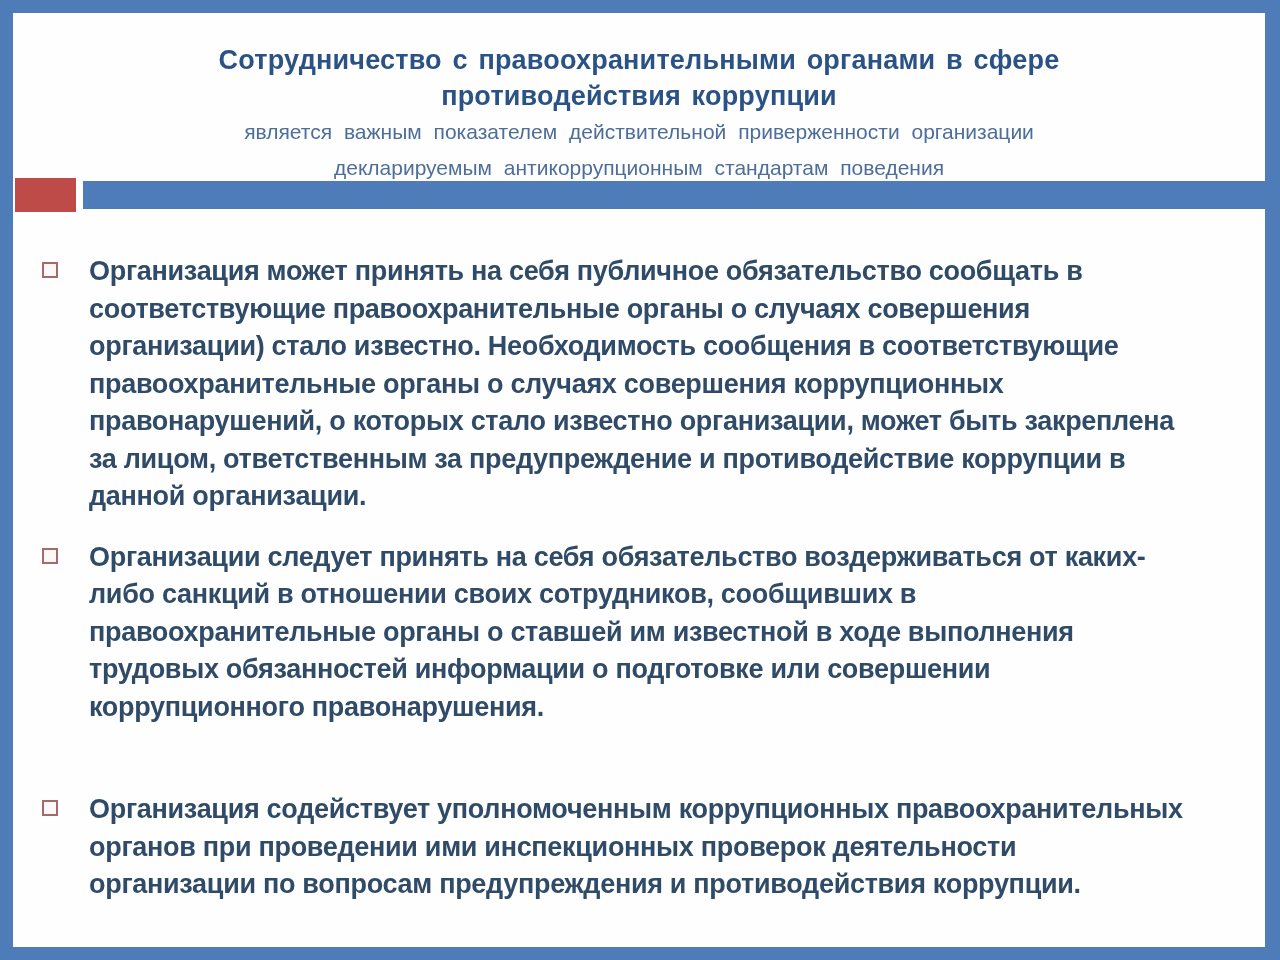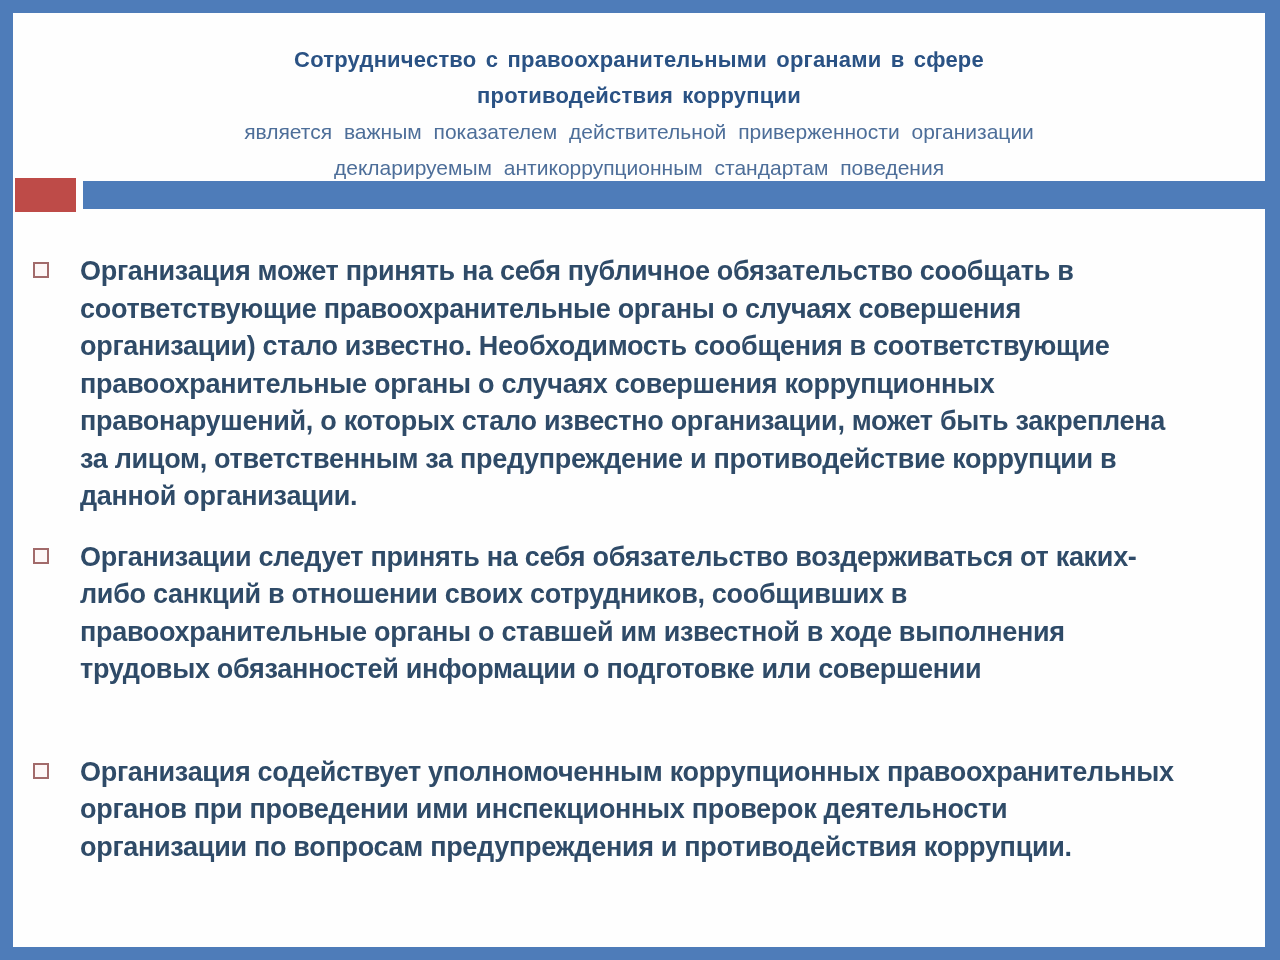--- a/index.html
+++ b/index.html
@@ -11,21 +11,21 @@
     overflow: hidden;
   }
   .slide {
     position: absolute;
     left: 13px; top: 13px; right: 15px; bottom: 13px;
     background: #FEFEFE;
   }
   .header { padding-top: 29px; text-align: center; }
   .title {
     color: #2A5284;
-    font-size: 22px;
+    font-size: 27px;
     font-weight: bold;
     line-height: 36px;
     word-spacing: 3px;
     letter-spacing: 0.2px;
   }
   .subtitle {
     color: #4D6E99;
     font-size: 21px;
     font-weight: normal;
     line-height: 36px;
@@ -39,21 +39,21 @@
   }
   .accent-bar {
     position: absolute;
     left: 83px; top: 181px; right: 12px;
     height: 28px;
     background: #4E7CB9;
   }
   .bullets {
     position: absolute;
     left: 0; top: 240px; right: 40px;
-    padding-left: 20px;
+    padding-left: 29px;
   }
   .bullet { display: flex; align-items: flex-start; }
   .bullet .sq {
     flex: 0 0 auto;
     width: 12px; height: 12px;
     border: 2px solid #A26A6A;
     background: #FDF7F7;
     margin-top: 9px;
     margin-right: 31px;
   }
@@ -96,20 +96,21 @@
       </div>
     </div>
 
     <div class="bullet b2">
       <span class="sq"></span>
       <div class="lines">
         <div>Организации следует принять на себя обязательство воздерживаться от каких-</div>
         <div>либо санкций в отношении своих сотрудников, сообщивших в</div>
         <div>правоохранительные органы о ставшей им известной в ходе выполнения</div>
         <div>трудовых обязанностей информации о подготовке или совершении</div>
+        <div>коррупционного правонарушения.</div>
       </div>
     </div>
 
     <div class="bullet b3">
       <span class="sq"></span>
       <div class="lines">
         <div>Организация содействует уполномоченным коррупционных правоохранительных</div>
         <div>органов при проведении ими инспекционных проверок деятельности</div>
         <div>организации по вопросам предупреждения и противодействия коррупции.</div>
       </div>

